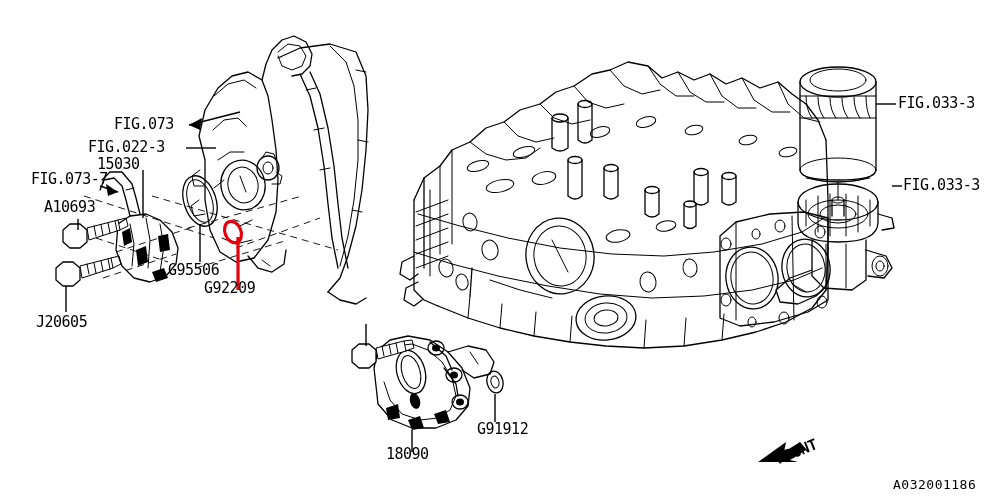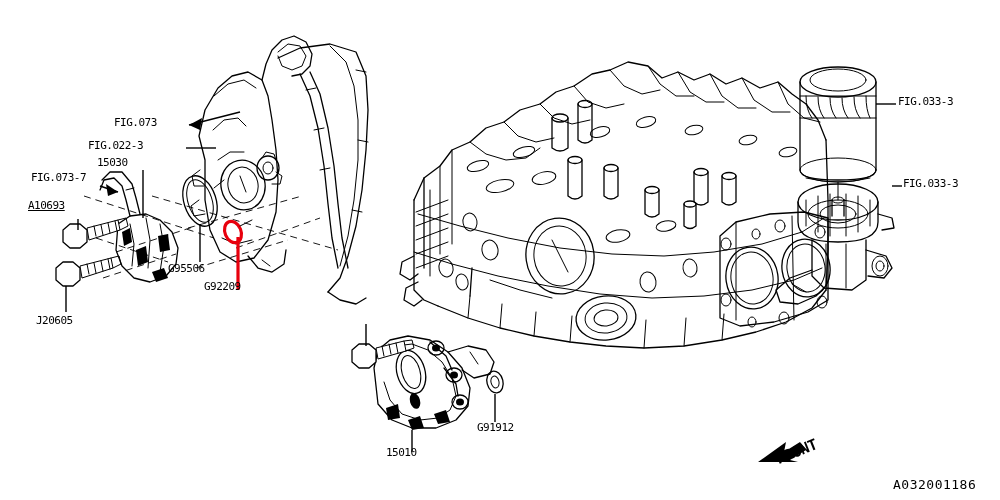--- a/index.html
+++ b/index.html
@@ -21,21 +21,21 @@
   #diagram {
     position: absolute;
     left: 0;
     top: 0;
     width: 1000px;
     height: 500px;
   }
   .lbl {
     position: absolute;
     font-family: "DejaVu Sans Mono", monospace;
-    font-size: 11px;
+    font-size: 15px;
     letter-spacing: -0.5px;
     color: #000000;
     white-space: pre;
     line-height: 1.05;
   }
   .lbl-sm {
     font-size: 14px;
   }
   .lbl-id {
     font-size: 13px;
@@ -400,28 +400,28 @@
     <g>
       <path class="blk" d="M758 462 L786 442 L784 452 L800 442 L806 450 L790 460 L798 462 Z"></path>
     </g>
 
   </svg>
 
   <div class="lbl" style="left:114px; top:117px;">FIG.073</div>
   <div class="lbl" style="left:88px; top:140px;">FIG.022-3</div>
   <div class="lbl" style="left:97px; top:157px;">15030</div>
   <div class="lbl" style="left:31px; top:172px;">FIG.073-7</div>
-  <div class="lbl" style="left:28px; top:200px;text-decoration:underline;">A10693</div>
+  <div class="lbl" style="left:44px; top:200px;">A10693</div>
   <div class="lbl" style="left:36px; top:315px;">J20605</div>
 
   <div class="lbl" style="left:168px; top:263px;">G95506</div>
   <div class="lbl" style="left:204px; top:281px;">G92209</div>
 
 
-  <div class="lbl" style="left:386px; top:447px;">15010</div>
+  <div class="lbl" style="left:386px; top:447px;">18090</div>
   <div class="lbl" style="left:468px; top:422px;margin-left:9px;">G91912</div>
 
   <div class="lbl" style="left:898px; top:96px;">FIG.033-3</div>
   <div class="lbl" style="left:903px; top:178px;">FIG.033-3</div>
 
   <div class="lbl lbl-front" style="left:780px; top:452px;">FRONT</div>
 
   <div class="lbl lbl-id" style="left:893px; top:478px;">A032001186</div>
 
 </div>

